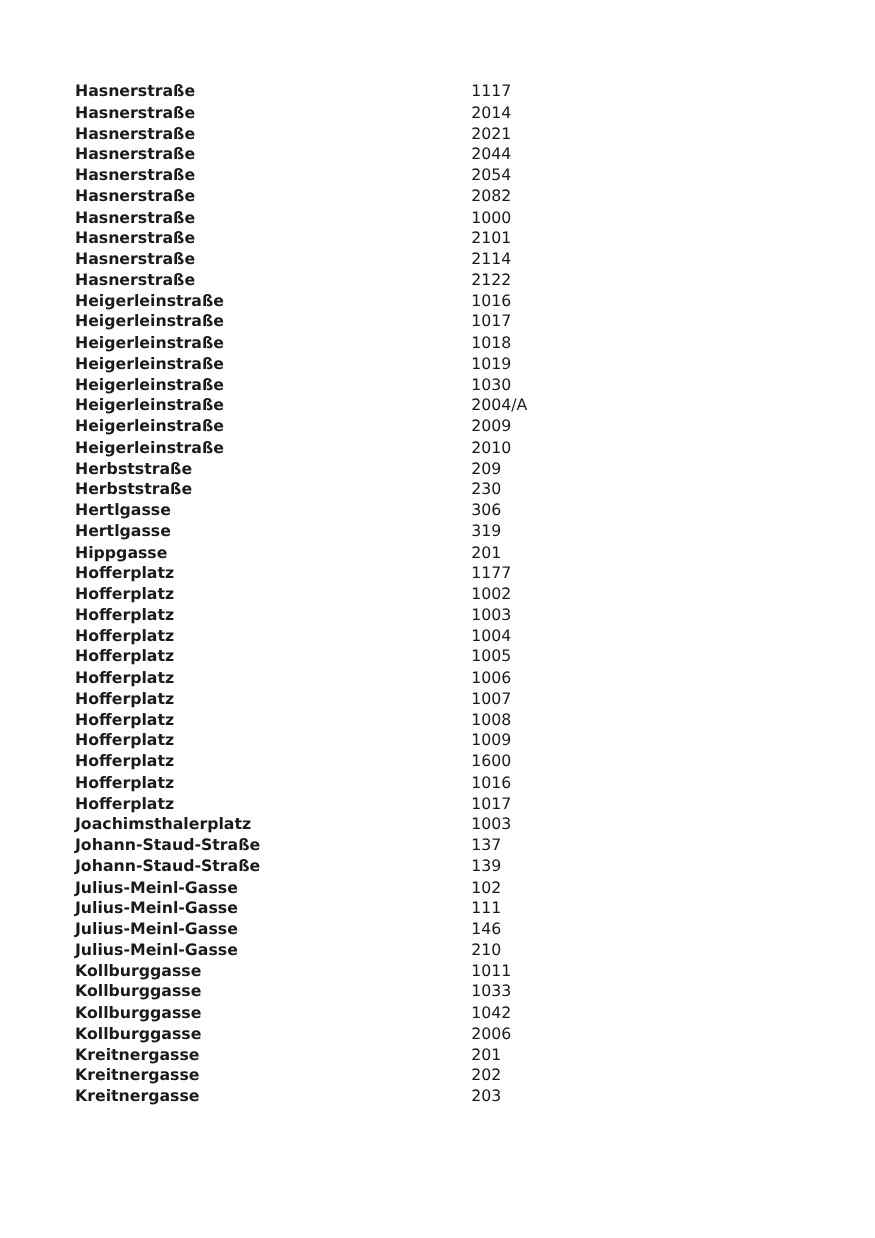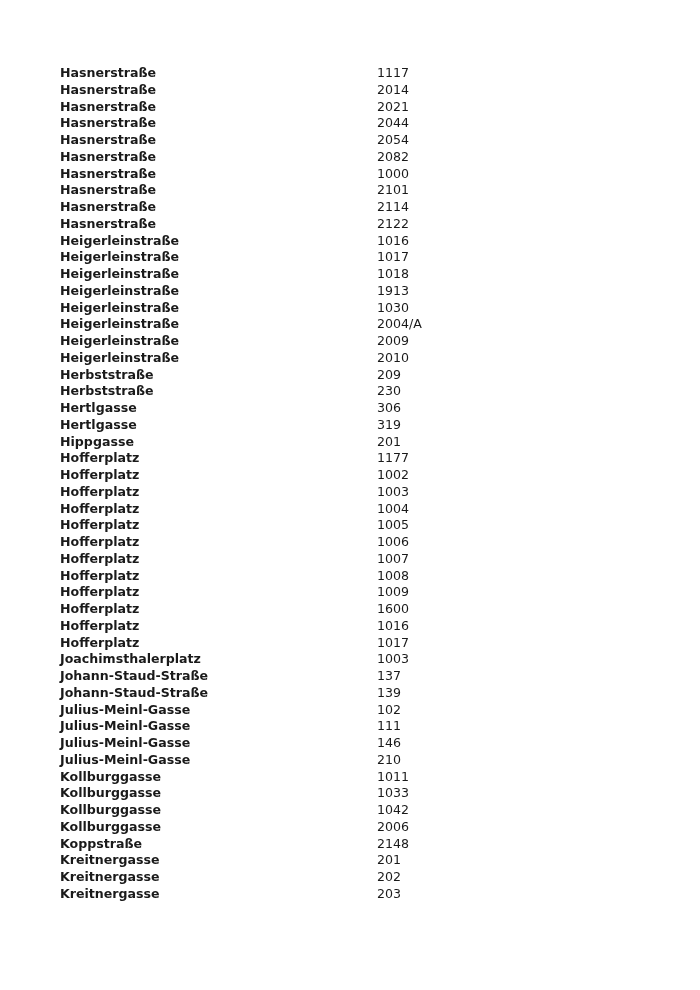--- a/index.html
+++ b/index.html
@@ -101,21 +101,21 @@
       <div class="row">
     <span class="cell-street">Heigerleinstraße</span>
     <span class="cell-number">1017</span>
   </div>
       <div class="row">
     <span class="cell-street">Heigerleinstraße</span>
     <span class="cell-number">1018</span>
   </div>
       <div class="row">
     <span class="cell-street">Heigerleinstraße</span>
-    <span class="cell-number">1913</span>
+    <span class="cell-number">1019</span>
   </div>
       <div class="row">
     <span class="cell-street">Heigerleinstraße</span>
     <span class="cell-number">1030</span>
   </div>
       <div class="row">
     <span class="cell-street">Heigerleinstraße</span>
     <span class="cell-number">2004/A</span>
   </div>
       <div class="row">
@@ -230,24 +230,20 @@
     <span class="cell-street">Kollburggasse</span>
     <span class="cell-number">1033</span>
   </div>
       <div class="row">
     <span class="cell-street">Kollburggasse</span>
     <span class="cell-number">1042</span>
   </div>
       <div class="row">
     <span class="cell-street">Kollburggasse</span>
     <span class="cell-number">2006</span>
-  </div>
-      <div class="row">
-    <span class="cell-street">Koppstraße</span>
-    <span class="cell-number">2148</span>
   </div>
       <div class="row">
     <span class="cell-street">Kreitnergasse</span>
     <span class="cell-number">201</span>
   </div>
       <div class="row">
     <span class="cell-street">Kreitnergasse</span>
     <span class="cell-number">202</span>
   </div>
       <div class="row">

